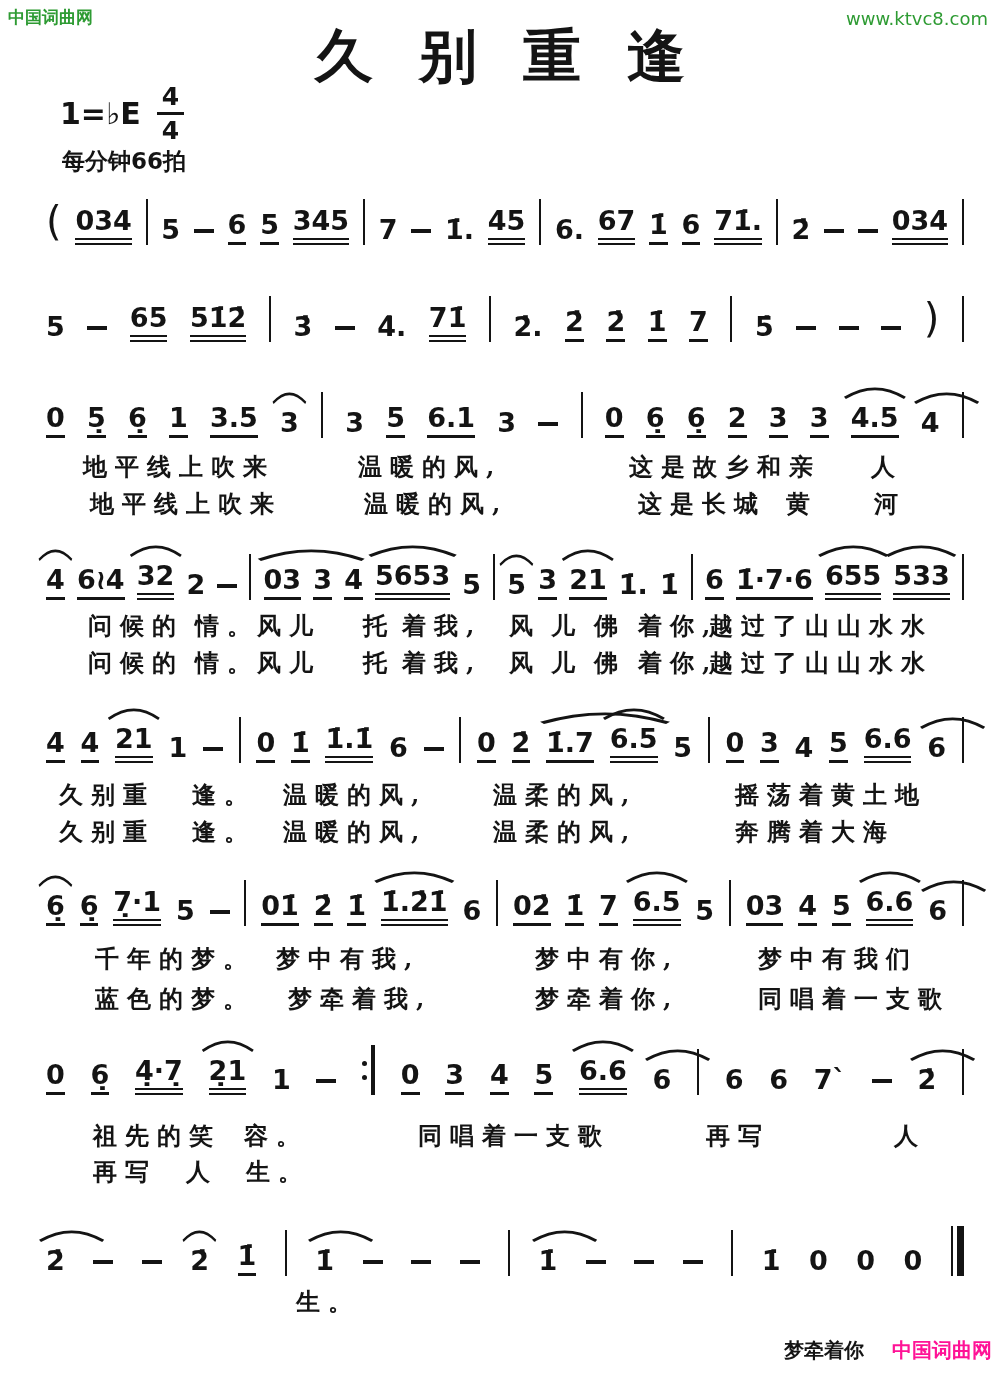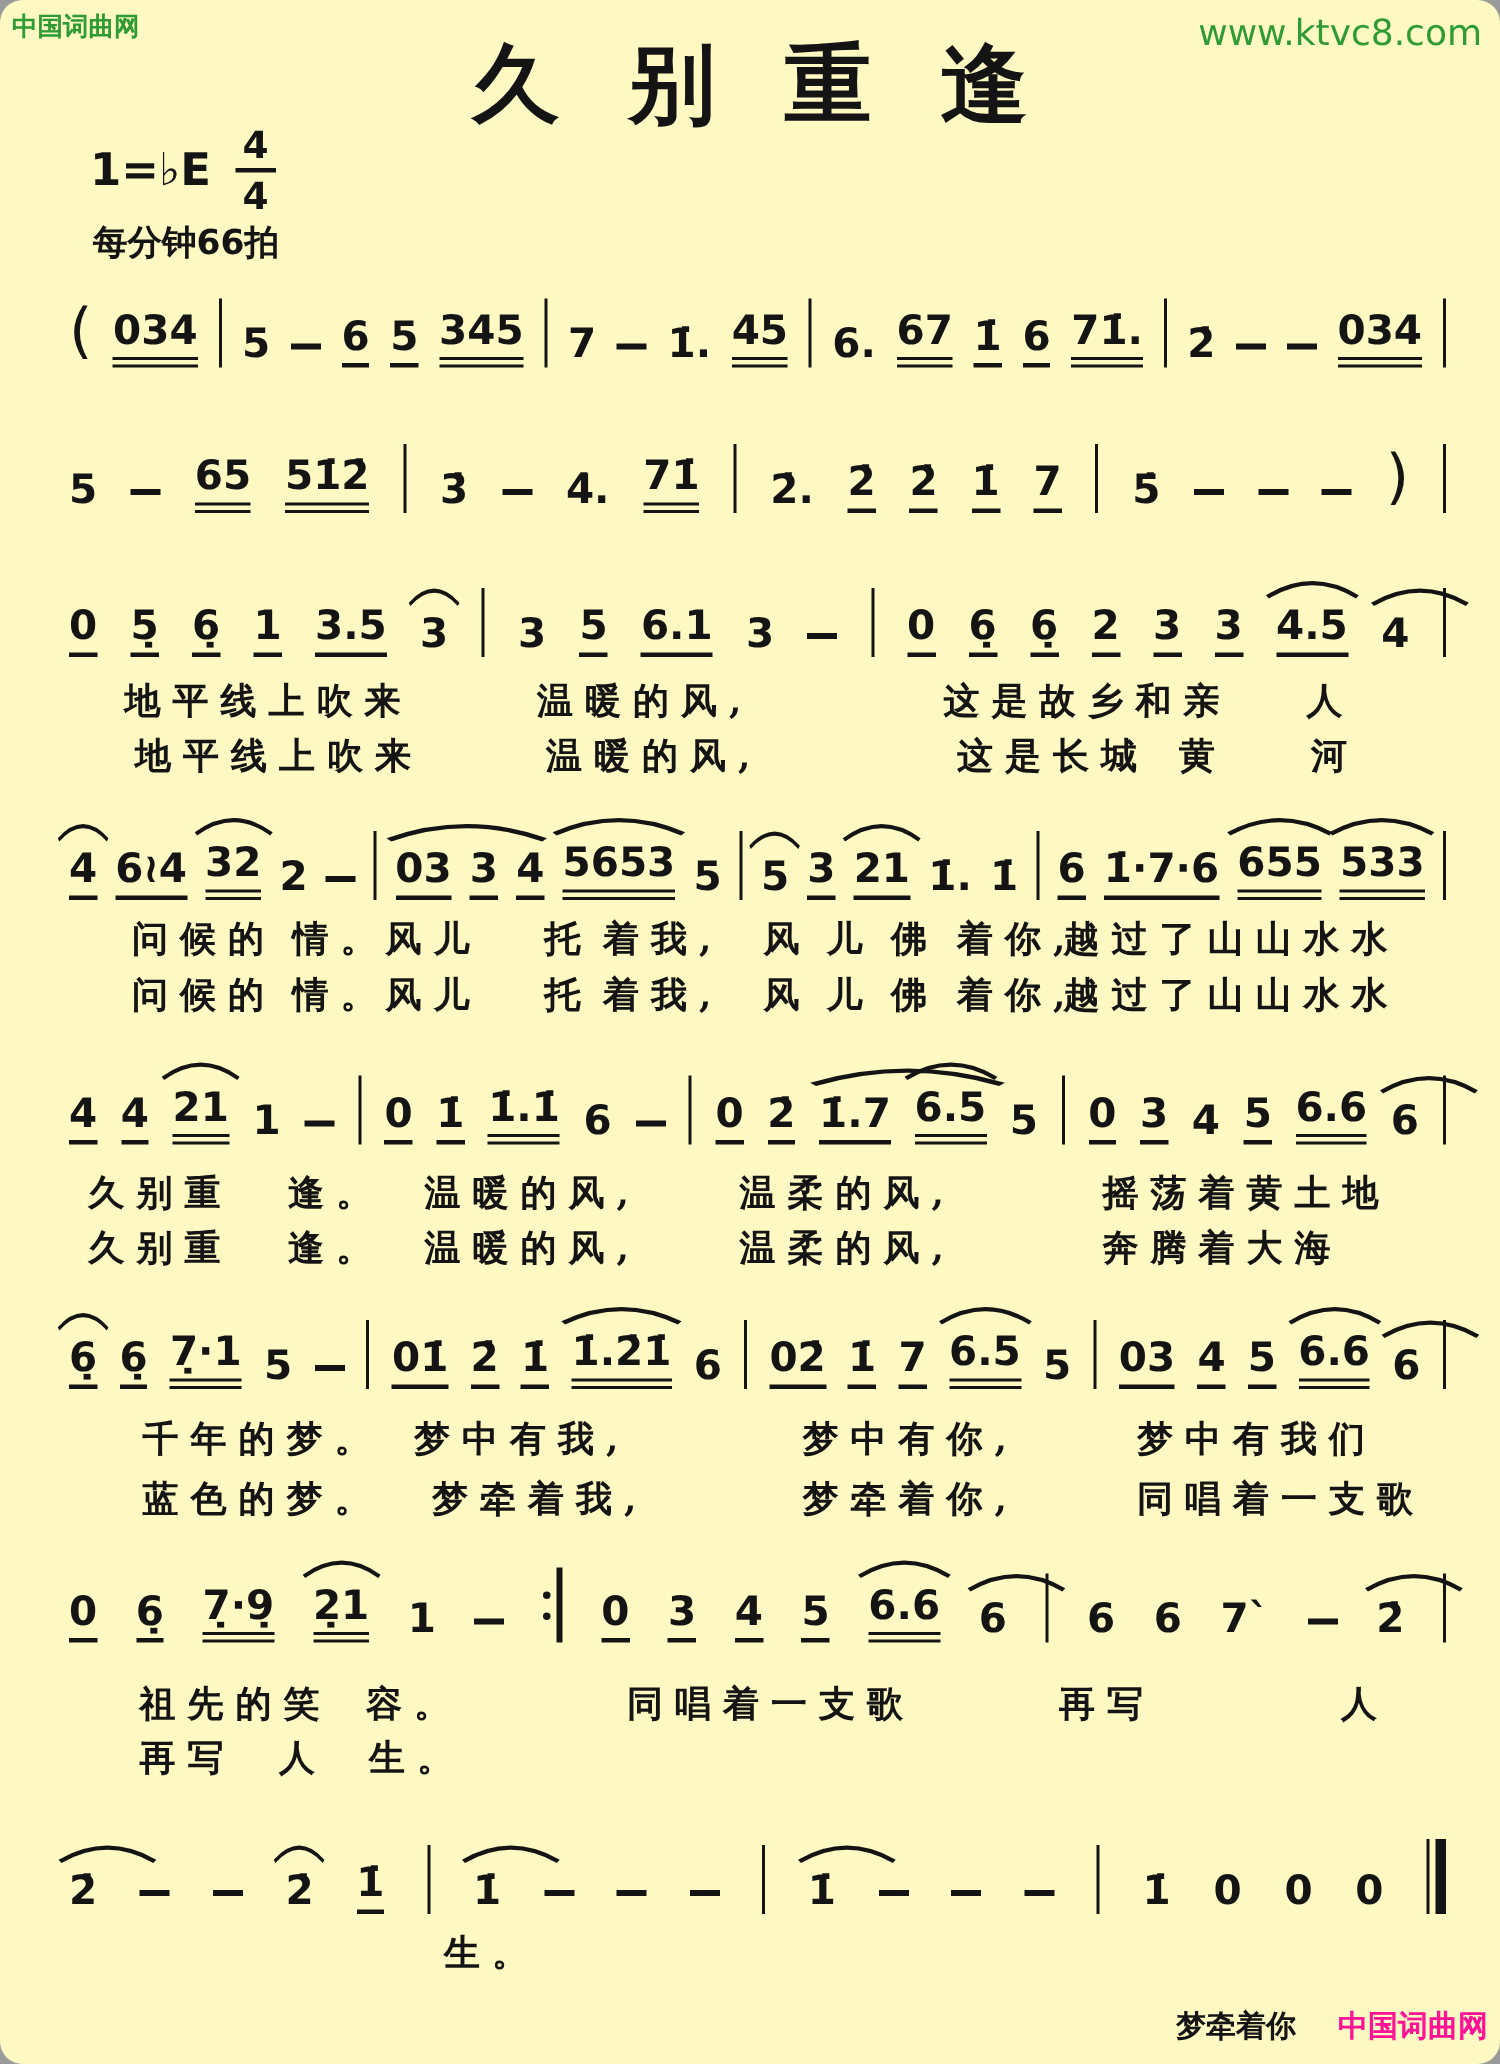--- a/index.html
+++ b/index.html
@@ -1,21 +1,21 @@
 <!DOCTYPE html>
 <html><head>
 <meta charset="utf-8">
 <style>
   html,body{margin:0;padding:0;background:#9a9a9a;}
-  .page{position:relative;width:1000px;height:1376px;margin:0 auto;background:#fef9c3;
-        font-family:"DejaVu Sans",sans-serif;color:#141414;overflow:hidden;border-radius:15px;}
+  .page{position:relative;width:1000px;height:1376px;margin:0 auto;background:#ffffff;
+        font-family:"DejaVu Sans",sans-serif;color:#141414;overflow:hidden;}
 
   .site-mark{position:absolute;font-size:17px;}
   .site-left{left:8px;top:6px;font-weight:bold;}
-  .site-right{right:12px;top:8px;font-size:24px;}
+  .site-right{right:12px;top:8px;font-size:18px;}
 
   .title{position:absolute;top:18px;left:0;right:0;text-align:center;
          font-size:58px;font-weight:bold;letter-spacing:46px;text-indent:46px;
          font-family:"DejaVu Serif",serif;white-space:nowrap;}
 
   .credits{position:absolute;right:86px;top:70px;font-size:27px;font-weight:bold;
            font-family:"DejaVu Serif",serif;line-height:1.5;text-align:left;}
 
   .keysig{position:absolute;left:60px;top:84px;font-size:30px;font-weight:bold;
           display:flex;align-items:center;gap:16px;justify-content:space-between;}
@@ -597,21 +597,21 @@
       </div>
       <div class="system" style="top: 1035px;">
         <div class="note-row">
           <span class="tok">
             <span class="txt u1">0</span>
           </span>
           <span class="tok">
             <span class="txt u1">6̣</span>
           </span>
           <span class="tok">
-            <span class="txt u2">7̣·9̣</span>
+            <span class="txt u2">4̣·7̣</span>
           </span>
           <span class="tok">
             <span class="txt u2">2̣1</span>
             <svg viewBox="0 0 100 26" preserveAspectRatio="none" class="arc">
               <path d="M3 24 Q50 -10 97 24" fill="none" stroke="#141414" stroke-width="5"></path>
             </svg>
           </span>
           <span class="tok">
             <span class="txt">1</span>
           </span>

